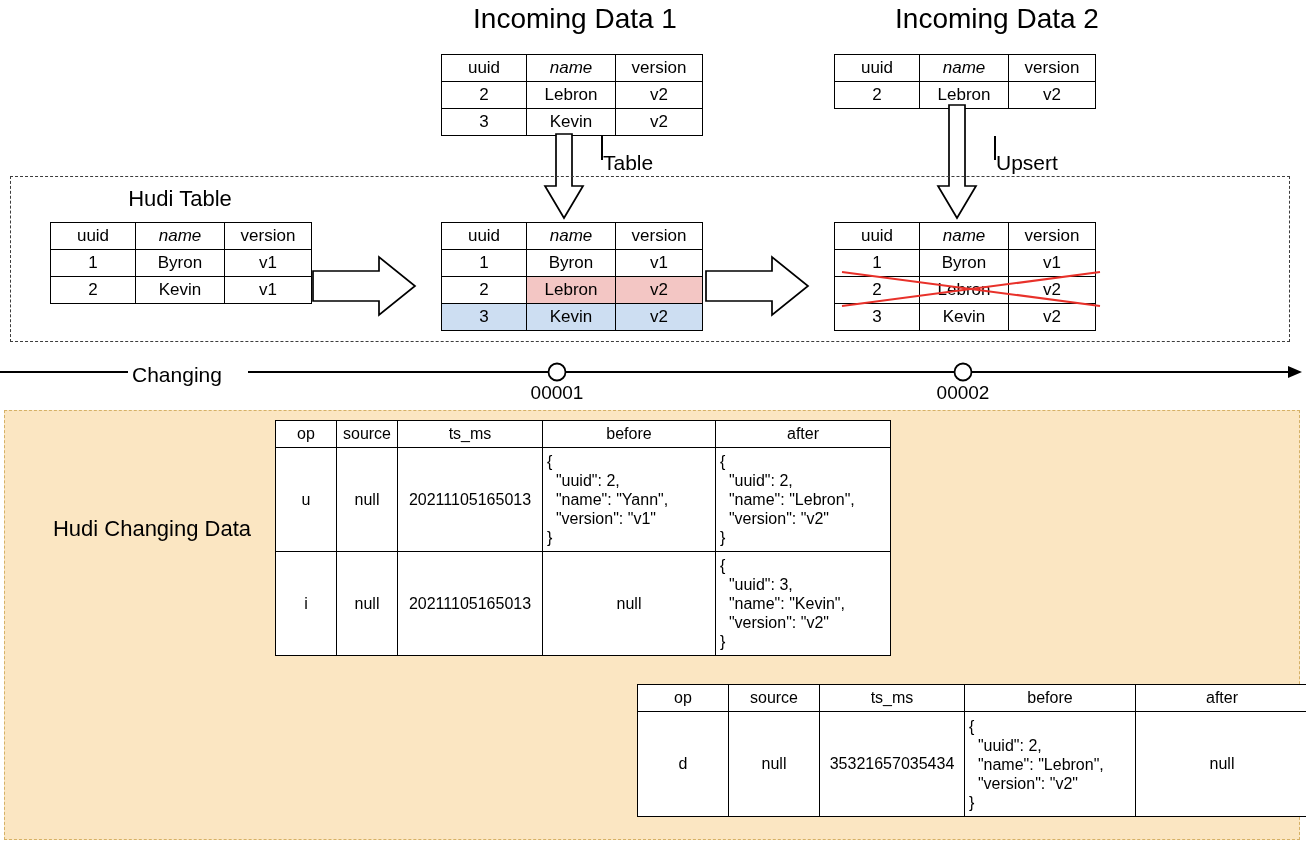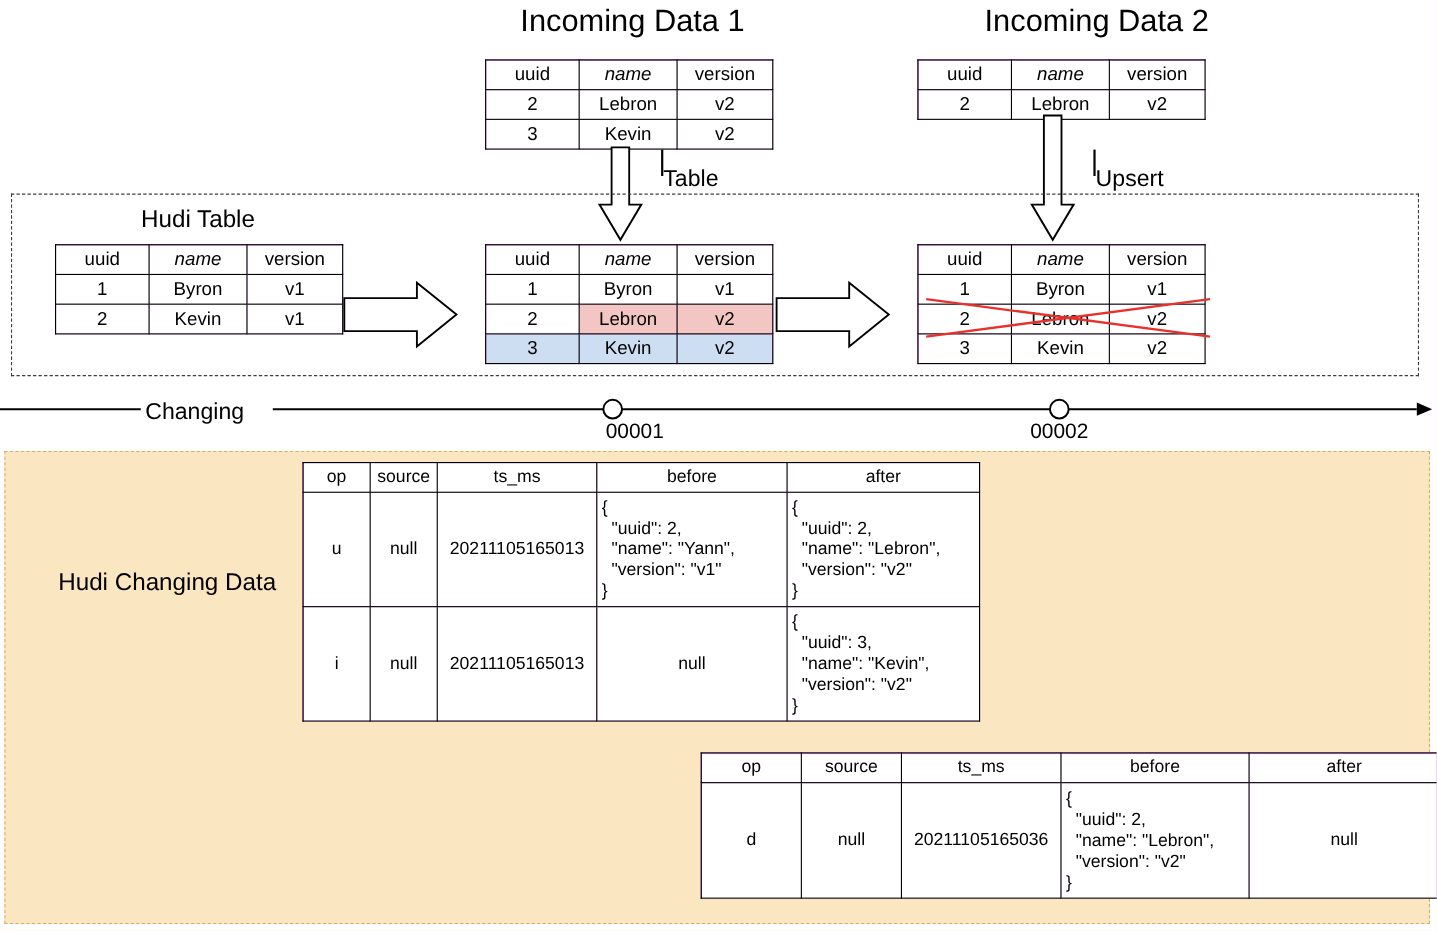--- a/index.html
+++ b/index.html
@@ -232,21 +232,21 @@
 </svg>
 
 <svg class="abs" style="left:0px;top:358px;" width="1306" height="34">
   <line x1="0" y1="14" x2="128" y2="14" stroke="#000" stroke-width="1.8"></line>
   <line x1="248" y1="14" x2="1288" y2="14" stroke="#000" stroke-width="1.8"></line>
   <polygon points="1288,8 1302,14 1288,20" fill="#000"></polygon>
   <circle cx="557" cy="14" r="8.5" fill="#ffffff" stroke="#000" stroke-width="1.8"></circle>
   <circle cx="963" cy="14" r="8.5" fill="#ffffff" stroke="#000" stroke-width="1.8"></circle>
 </svg>
 <div class="abs plain-label" style="left:132px;top:362px;">Changing</div>
-<div class="abs tick-label" style="left:517px;top:382px;width:120px;">00001</div>
+<div class="abs tick-label" style="left:497px;top:382px;width:120px;">00001</div>
 <div class="abs tick-label" style="left:903px;top:382px;width:120px;">00002</div>
 
 <div class="abs beige-box" style="left:4px;top:410px;width:1294px;height:428px;"></div>
 
 <div class="abs mid-title" style="left:44px;top:516px;width:216px;">Hudi Changing Data</div>
 
 <div class="abs" style="left:275px;top:420px;">
   <table class="gt cdc" style="width:590px;">
     <tbody>
         <tr>
@@ -292,21 +292,21 @@
         <tr>
       <td style="width:86px;">op</td>
       <td style="width:86px;">source</td>
       <td style="width:140px;">ts_ms</td>
       <td style="width:166px;">before</td>
       <td style="width:168px;">after</td>
     </tr>
     <tr>
       <td style="height:104px;">d</td>
       <td>null</td>
-      <td>20211105165036</td>
+      <td>35321657035434</td>
       <td class="json">{
   "uuid": 2,
   "name": "Lebron",
   "version": "v2"
 }</td>
       <td>null</td>
     </tr>
   </tbody>
     </table>
 </div>

